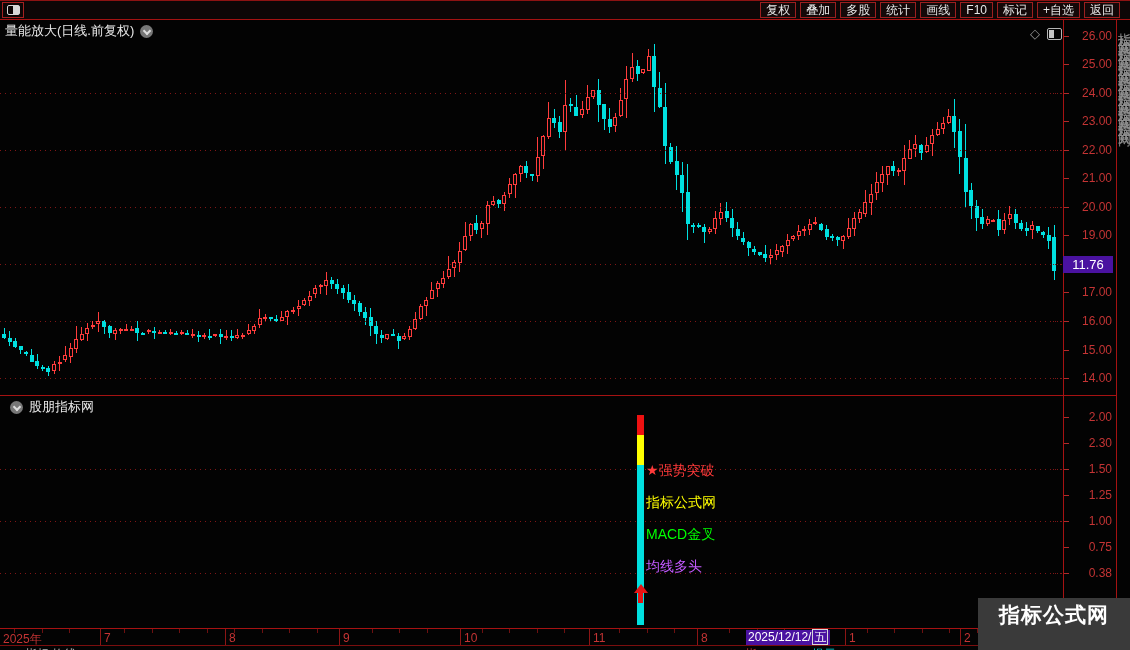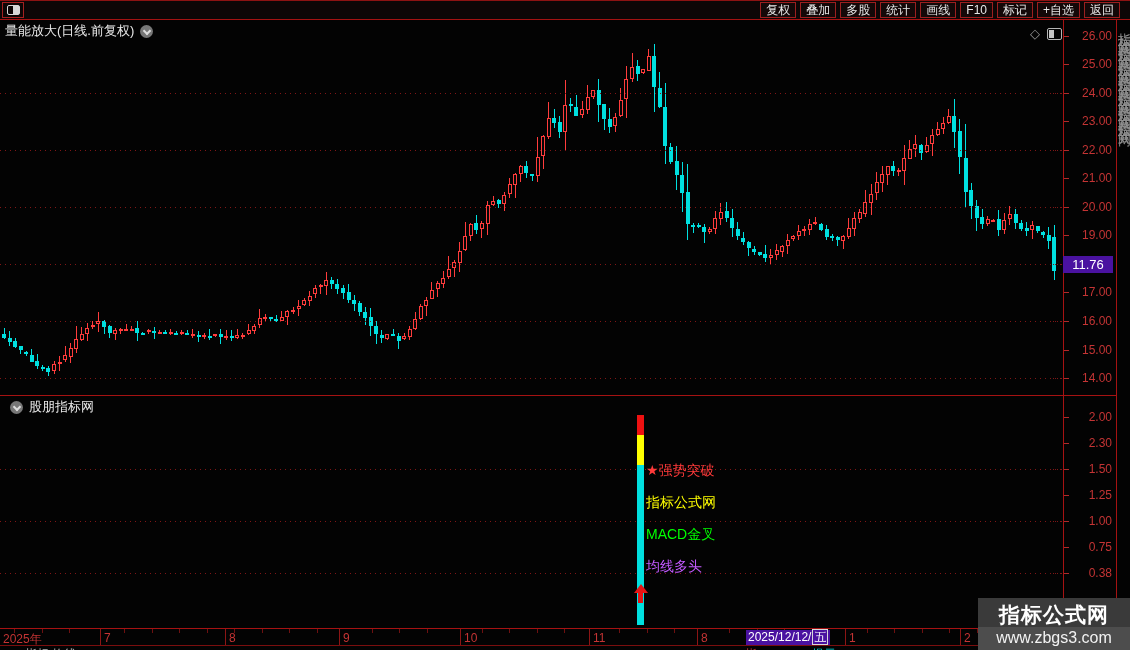--- a/index.html
+++ b/index.html
@@ -620,21 +620,20 @@
     </div>
 
   <div class="price-badge" style="left:1063px;top:256px;">11.76</div>
 
   <div class="date-badge" id="dateBadge" style="left: 746px;">2025/12/12/<span class="boxed">五</span></div>
 
   <div class="v-watermark">指标公式网指标公式网指标公式网指标公式网指标公式网指标公式网指标公式网</div>
 
   <div class="logo-box">
     <div class="logo-main">指标公式网</div>
-    <div class="logo-url">www.zbgs3.com</div>
   </div>
 
   <div class="partial-row">
     <span style="left:25px;color:#b9b9b9;">指标 均线</span>
     <span style="left:745px;color:#c43434;">指</span>
     <span style="left:812px;color:#00dddd;">提示</span>
   </div>
 </div>
 
 </body></html>

